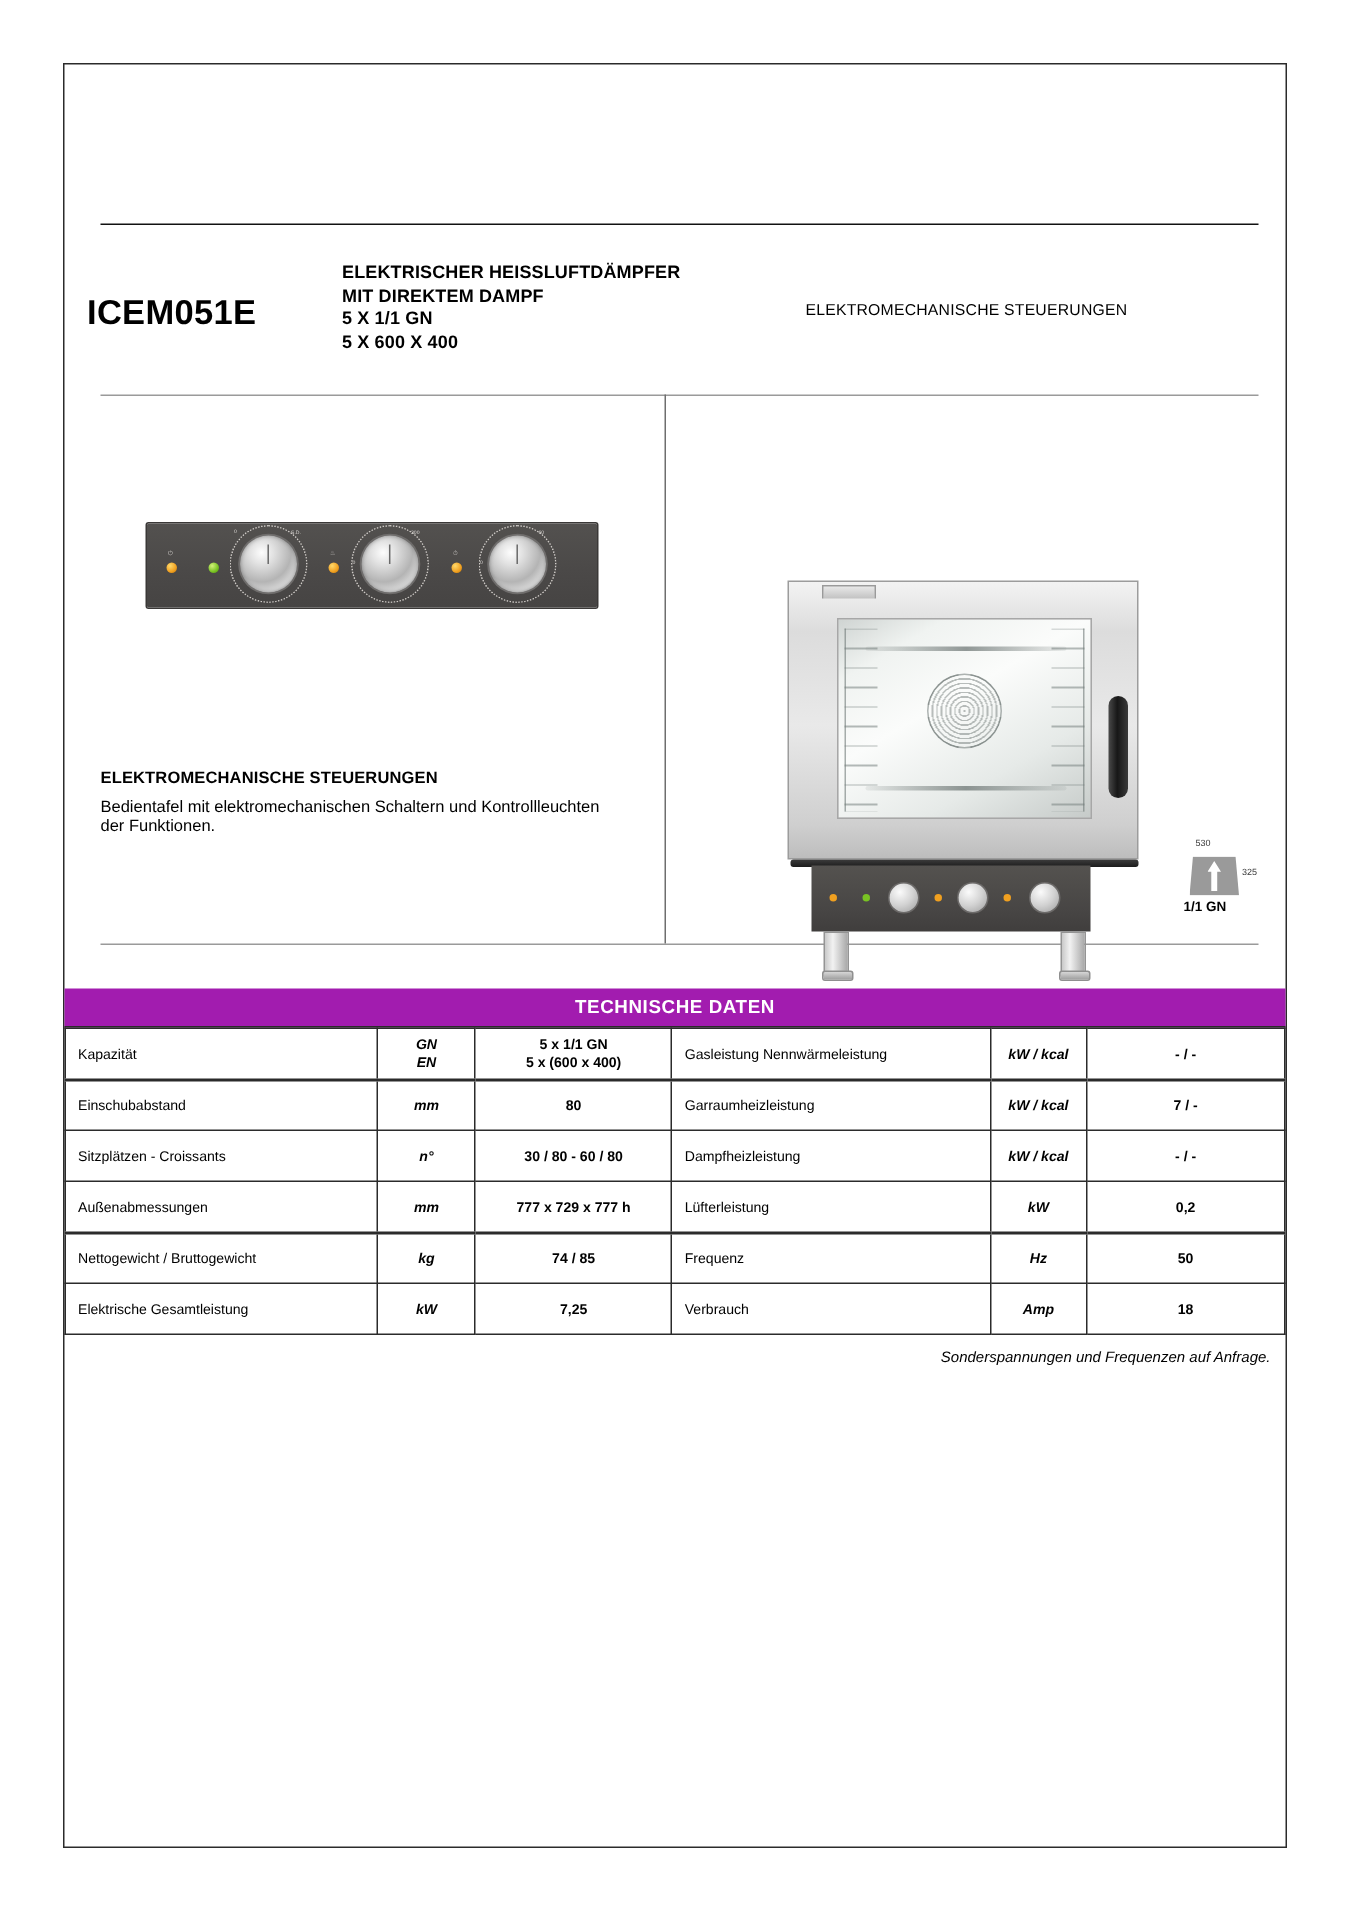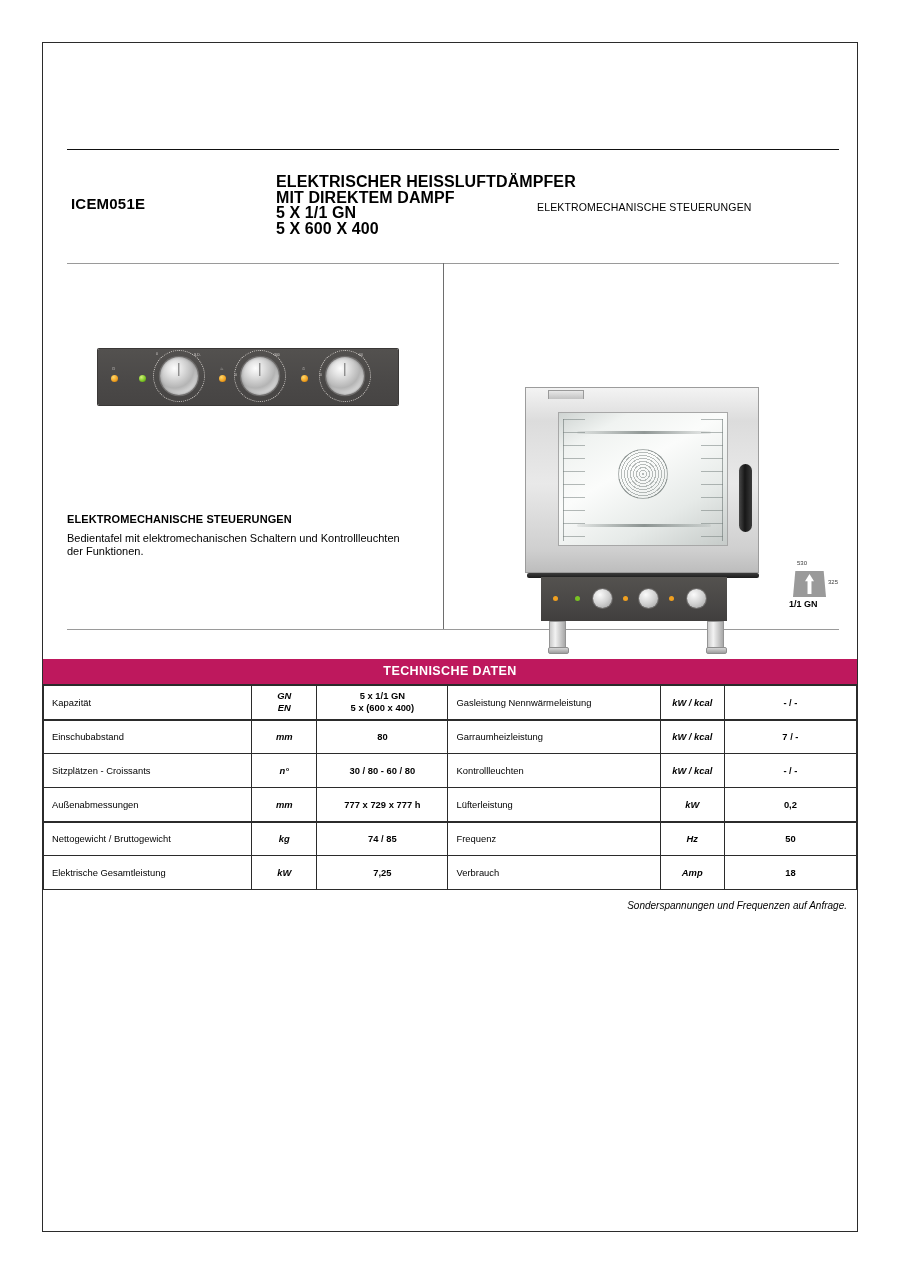--- a/index.html
+++ b/index.html
@@ -46,31 +46,30 @@
   .v-divider {
     position: absolute;
     left: 400px; top: 220px;
     width: 0; height: 366px;
     border-left: 1px solid #6e6e6e;
   }
 
   
   .model-code {
     position: absolute;
-    left: 28px; top: 152px;
-    font-size: 15px; font-weight: bold;
+    left: 15px; top: 152px;
+    font-size: 23px; font-weight: bold;
     letter-spacing: .2px;
   }
   .model-desc {
     position: absolute;
     left: 185px; top: 131px;
-    font-size: 16px; font-weight: bold;
+    font-size: 12px; font-weight: bold;
     line-height: 15.5px;
     letter-spacing: .1px;
-    margin-left: 48px;
   }
   .header-right {
     position: absolute;
     left: 494px; top: 158px;
     font-size: 10.5px;
     letter-spacing: .15px;
   }
 
   
   .panel-figure {
@@ -276,21 +275,21 @@
     font-size: 9px; font-weight: bold;
   }
 
   
   .tech-wrap {
     position: absolute;
     left: 0px; top: 616px;
     width: 814px;
   }
   .tech-head {
-    background: #be185d;
+    background: #a21caf;
     color: #fff;
     text-align: center;
     font-size: 12.5px;
     font-weight: bold;
     letter-spacing: .4px;
     padding: 5px 0 6px;
     border-bottom: 1.5px solid #2b2b2b;
   }
   table.tech {
     width: 100%;
@@ -440,21 +439,21 @@
           <td class="unit">mm</td>
           <td class="val">80</td>
           <td class="lbl">Garraumheizleistung</td>
           <td class="unit">kW / kcal</td>
           <td class="val">7 / -</td>
         </tr>
         <tr>
           <td class="lbl">Sitzplätzen - Croissants</td>
           <td class="unit">n°</td>
           <td class="val">30 / 80 - 60 / 80</td>
-          <td class="lbl">Kontrollleuchten</td>
+          <td class="lbl">Dampfheizleistung</td>
           <td class="unit">kW / kcal</td>
           <td class="val">- / -</td>
         </tr>
         <tr class="thick">
           <td class="lbl">Außenabmessungen</td>
           <td class="unit">mm</td>
           <td class="val">777 x 729 x 777 h</td>
           <td class="lbl">Lüfterleistung</td>
           <td class="unit">kW</td>
           <td class="val">0,2</td>

